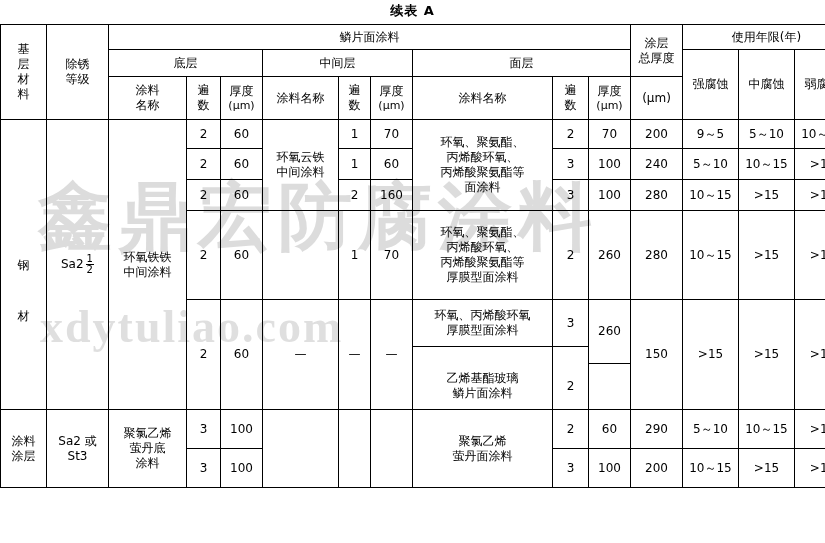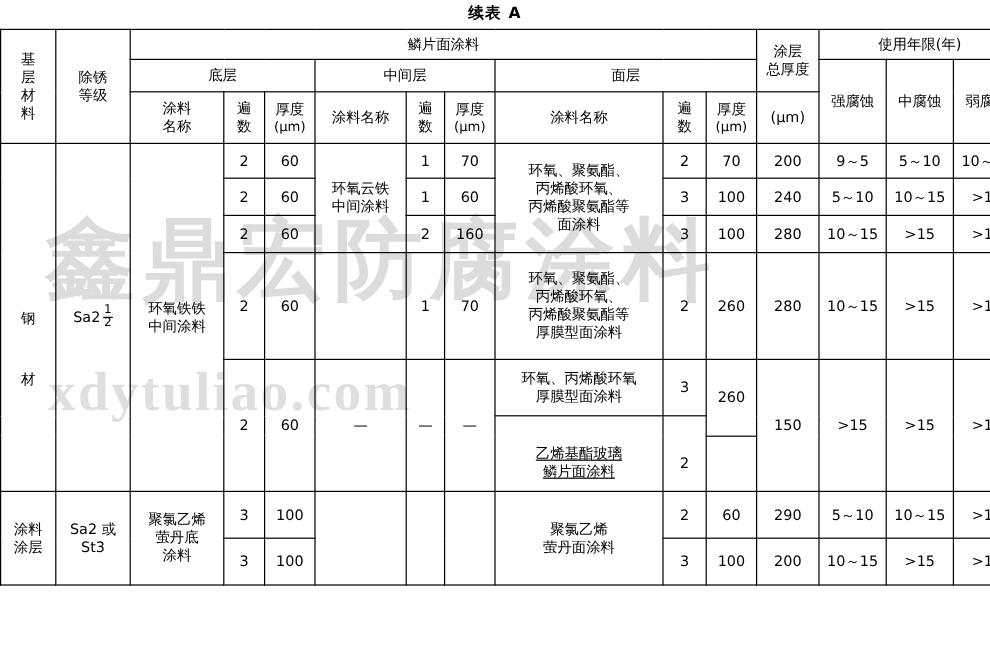--- a/index.html
+++ b/index.html
@@ -298,21 +298,21 @@
       <td rowspan="3">&gt;15</td>
       <td class="outer-r" rowspan="3">&gt;15</td>
     </tr>
 
     <tr>
       <td class="cell-multi" style="height:14px; border-bottom:none;"></td>
       <td style="border-bottom:none;"></td>
     </tr>
 
     <tr>
-      <td class="cell-multi thickline-b" style="height:44px; border-top:none;text-decoration:underline;">
+      <td class="cell-multi thickline-b" style="height:44px; border-top:none;">
         <div>乙烯基酯玻璃</div>
         <div>鳞片面涂料</div>
       </td>
       <td class="thickline-b" style="border-top:none;">2</td>
       <td class="thickline-b"></td>
     </tr>
 
     <tr>
       <td class="outer-l outer-b vtext" rowspan="2">
         <div>涂料</div>

